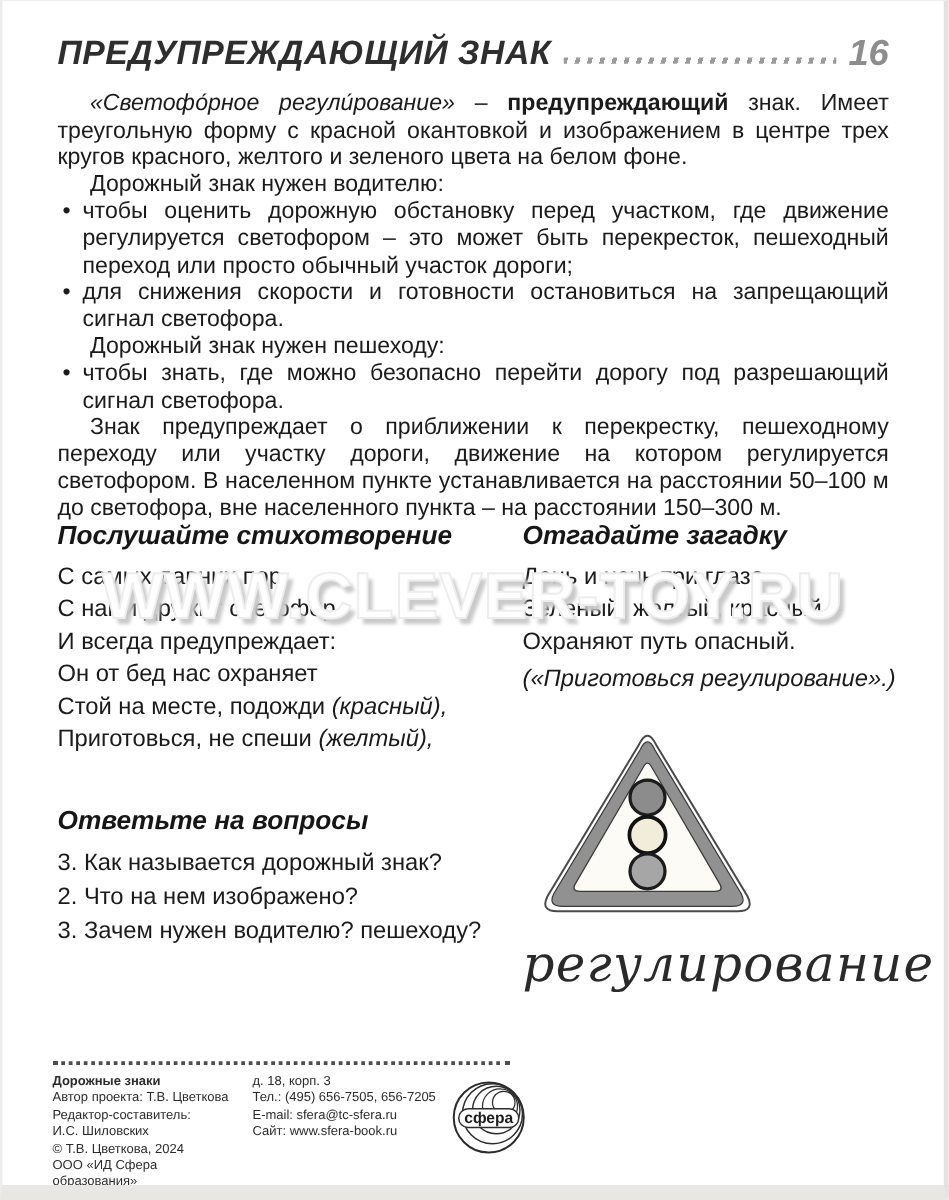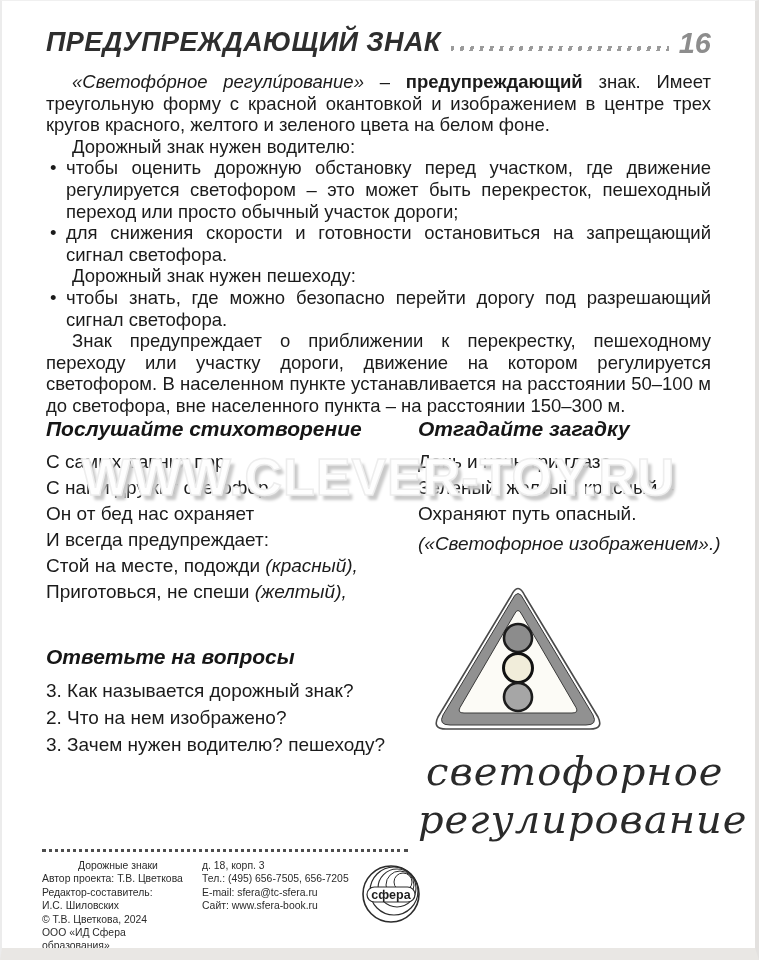--- a/index.html
+++ b/index.html
@@ -60,21 +60,21 @@
   .caption .l2{margin-left:0;}
   
   .questions{margin-top:40px;}
   .questions .q{font-size:19px;line-height:27px;}
   
   .footer{position:absolute;left:40px;top:848px;width:366px;}
   .footer .dots{border-top:3px dotted #4e4e4e;margin-bottom:7px;}
   .footer-cols{display:flex;gap:10px;font-size:10.4px;line-height:13.4px;color:#2b2b2b;}
   .fc1{width:150px;flex:none;}
   .fc2{width:148px;flex:none;}
-  .fc1 .b{font-weight:normal;margin-left:36px;}
+  .fc1 .b{font-weight:bold;}
   .logo{flex:none;margin-top:4px;text-align:right;}
 </style>
 </head>
 <body>
 
 <div class="page">
   <div class="content">
 
     <header class="title-row">
       <h1>ПРЕДУПРЕЖДАЮЩИЙ ЗНАК</h1>
@@ -108,56 +108,55 @@
 
     <div class="watermark">WWW.CLEVER-TOY.RU</div>
 
     <section class="cols">
 
       <div class="col-left">
         <h2 class="sec-h">Послушайте стихотворение</h2>
         <div class="verse">
           <div><span>С самых давних пор</span><span class="em"></span></div>
           <div><span>С нами дружит светофор.</span><span class="em"></span></div>
+          <div><span>И всегда предупреждает:</span><span class="em"></span></div>
           <div><span>Он от бед нас охраняет</span><span class="em"></span></div>
-          <div><span>И всегда предупреждает:</span><span class="em"></span></div>
           <div><span>Стой на месте, подожди </span><span class="em">(красный),</span></div>
           <div><span>Приготовься, не спеши </span><span class="em">(желтый),</span></div>
         </div>
 
         <div class="questions">
           <h2 class="sec-h">Ответьте на вопросы</h2>
           <div class="q">3. Как называется дорожный знак?</div>
           <div class="q">2. Что на нем изображено?</div>
           <div class="q">3. Зачем нужен водителю? пешеходу?</div>
         </div>
       </div>
 
       <div class="col-right">
         <h2 class="sec-h">Отгадайте загадку</h2>
         <div class="verse">
           <div>День и ночь три глаза –</div>
           <div>Зеленый, желтый, красный –</div>
           <div>Охраняют путь опасный.</div>
         </div>
-        <div class="riddle-answer">(«Светофорное изображением».)</div>
+        <div class="riddle-answer">(«Приготовься регулирование».)</div>
 
         <div class="sign-wrap">
           <svg width="176" height="154" viewBox="0 0 176 154" xmlns="http://www.w3.org/2000/svg">
             <path d="M81,19 Q88,4 95,19 L168,140 Q174,152 160,152 L16,152 Q2,152 8,140 Z" fill="#ffffff" stroke="#4a4a4a" stroke-width="1.6"></path>
             <path d="M82,23 Q88,10 94,23 L163,138 Q168,148 156,148 L20,148 Q8,148 13,138 Z" stroke="#3a3a3a" stroke-width="1" fill="#919191"></path>
             <path d="M84.5,37 Q88,30 91.5,37 L146,130.5 Q149,136 142,136 L34,136 Q27,136 30,130.5 Z" stroke="#3a3a3a" stroke-width="1" fill="#fcfbf6"></path>
             <circle cx="88" cy="61" r="14" stroke="#1c1c1c" stroke-width="2.6" fill="#8c8c8c"></circle>
             <circle cx="88" cy="91" r="14.5" stroke="#121212" stroke-width="3" fill="#f1edda"></circle>
             <circle cx="88" cy="120" r="14" stroke="#1c1c1c" stroke-width="2.6" fill="#a6a6a6"></circle>
           </svg>
         </div>
 
         <div class="caption">
-          <div class="l1">светофорное</div>
           <div class="l2">регулирование</div>
         </div>
       </div>
 
     </section>
   </div>
 
   <footer class="footer">
     <div class="dots"></div>
     <div class="footer-cols">

